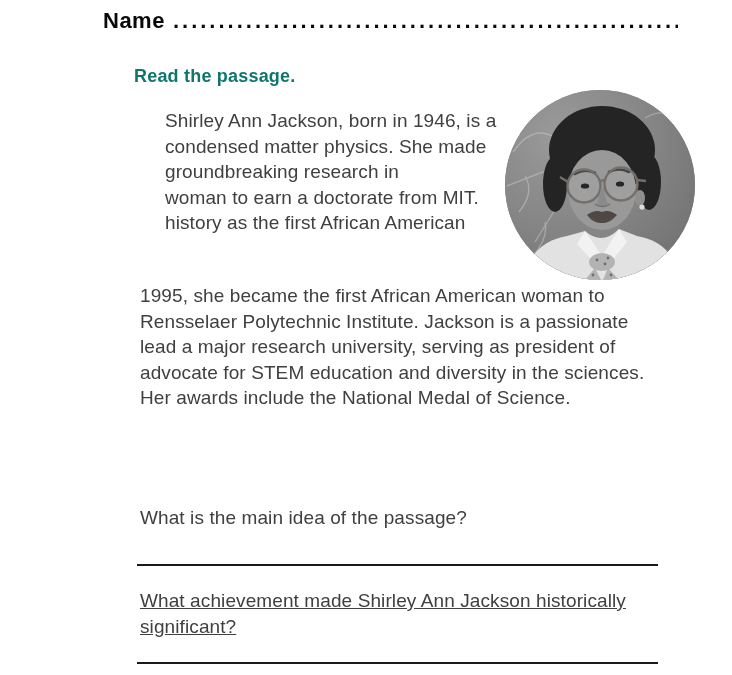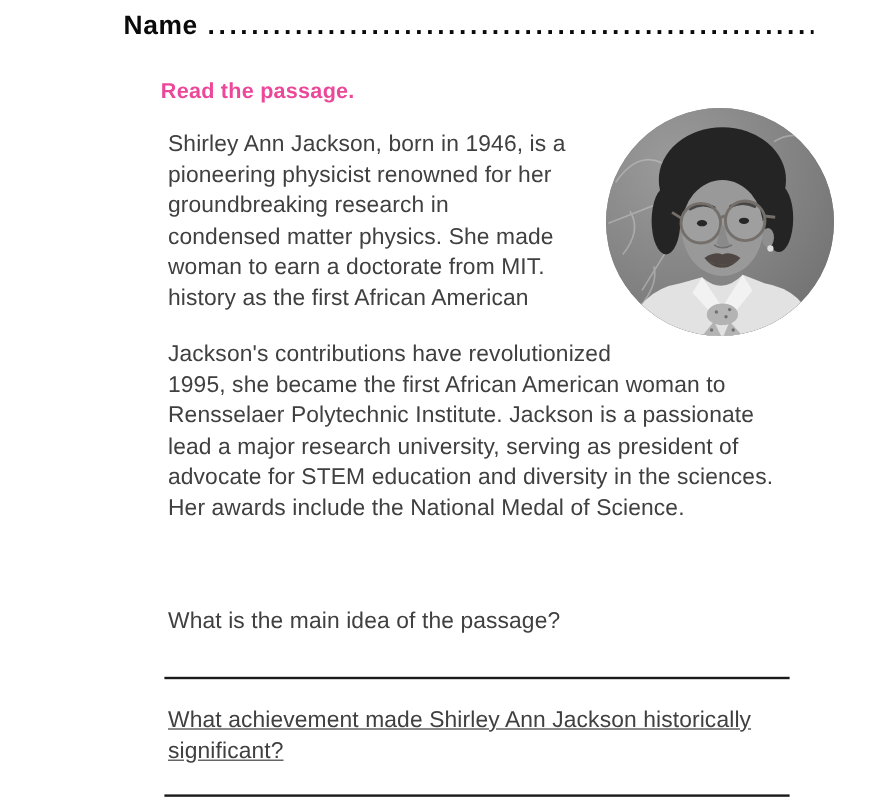--- a/index.html
+++ b/index.html
@@ -33,35 +33,35 @@
     white-space: nowrap;
     letter-spacing: 3px;
     font-weight: 700;
   }
   .heading {
     position: absolute;
     left: 129px;
     font-size: 18px;
     line-height: 24px;
     font-weight: 700;
-    color: #ec4899;
+    color: #0f766e;
     letter-spacing: 0.2px;
     white-space: nowrap;
   }
   .heading.read   { top: 64px;  left: 134px; }
   .heading.answer { top: 464px; }
   .para, .question {
     position: absolute;
     left: 140px;
     font-size: 19px;
     line-height: 25.5px;
     color: #404040;
     letter-spacing: 0.1px;
   }
-  .para.p1 { top: 108px; }
+  .para.p1 { top: 108px; margin-left: 25px; }
   .para.p2 { top: 283px; }
   .question.q1 { top: 505px; }
   .question.q2 { top: 588px; text-decoration: underline; }
   .pline { white-space: nowrap; }
   .photo {
     position: absolute;
     left: 505px;
     top: 90px;
     width: 190px;
     height: 190px;
@@ -86,23 +86,22 @@
 <div class="page">
 
   <div class="name-row">
     <span class="name-label">Name</span><span class="name-dots">......................................................................</span>
   </div>
 
   <div class="heading read">Read the passage.</div>
 
   <div class="para p1">
     <div class="pline">Shirley Ann Jackson, born in 1946, is a</div>
-    <div class="pline">pioneering physicist renowned for her</div>
+    <div class="pline">condensed matter physics. She made</div>
     <div class="pline">groundbreaking research in</div>
-    <div class="pline">condensed matter physics. She made</div>
     <div class="pline">woman to earn a doctorate from MIT.</div>
     <div class="pline">history as the first African American</div>
   </div>
 
   <div class="photo" role="img" aria-label="Black-and-white circular portrait photo of Shirley Ann Jackson wearing large glasses, in front of a chalkboard">
     <svg width="190" height="190" viewBox="0 0 190 190" xmlns="http://www.w3.org/2000/svg">
       <defs>
         <radialGradient id="board" cx="30%" cy="25%" r="95%">
           <stop offset="0%" stop-color="#9b9b9b"></stop>
           <stop offset="55%" stop-color="#838383"></stop>
@@ -153,21 +152,20 @@
           <circle cx="100" cy="174" r="1.4"></circle>
           <circle cx="103" cy="168" r="1.4"></circle>
           <circle cx="88" cy="185" r="1.4"></circle>
           <circle cx="106" cy="185" r="1.4"></circle>
         </g>
       </g>
     </svg>
   </div>
 
   <div class="para p2">
-    <div class="pline">Jackson's contributions have revolutionized</div>
     <div class="pline">1995, she became the first African American woman to</div>
     <div class="pline">Rensselaer Polytechnic Institute. Jackson is a passionate</div>
     <div class="pline">lead a major research university, serving as president of</div>
     <div class="pline">advocate for STEM education and diversity in the sciences.</div>
     <div class="pline">Her awards include the National Medal of Science.</div>
   </div>
 
 
   <div class="question q1">
     <div class="pline">What is the main idea of the passage?</div>

